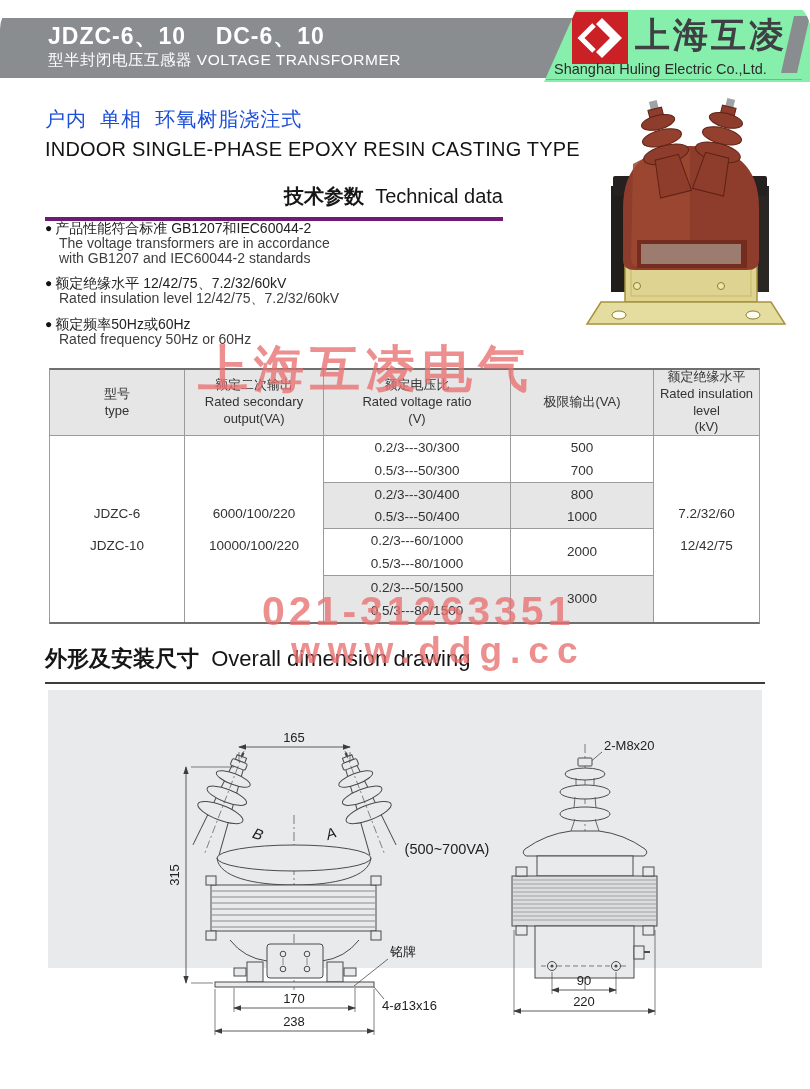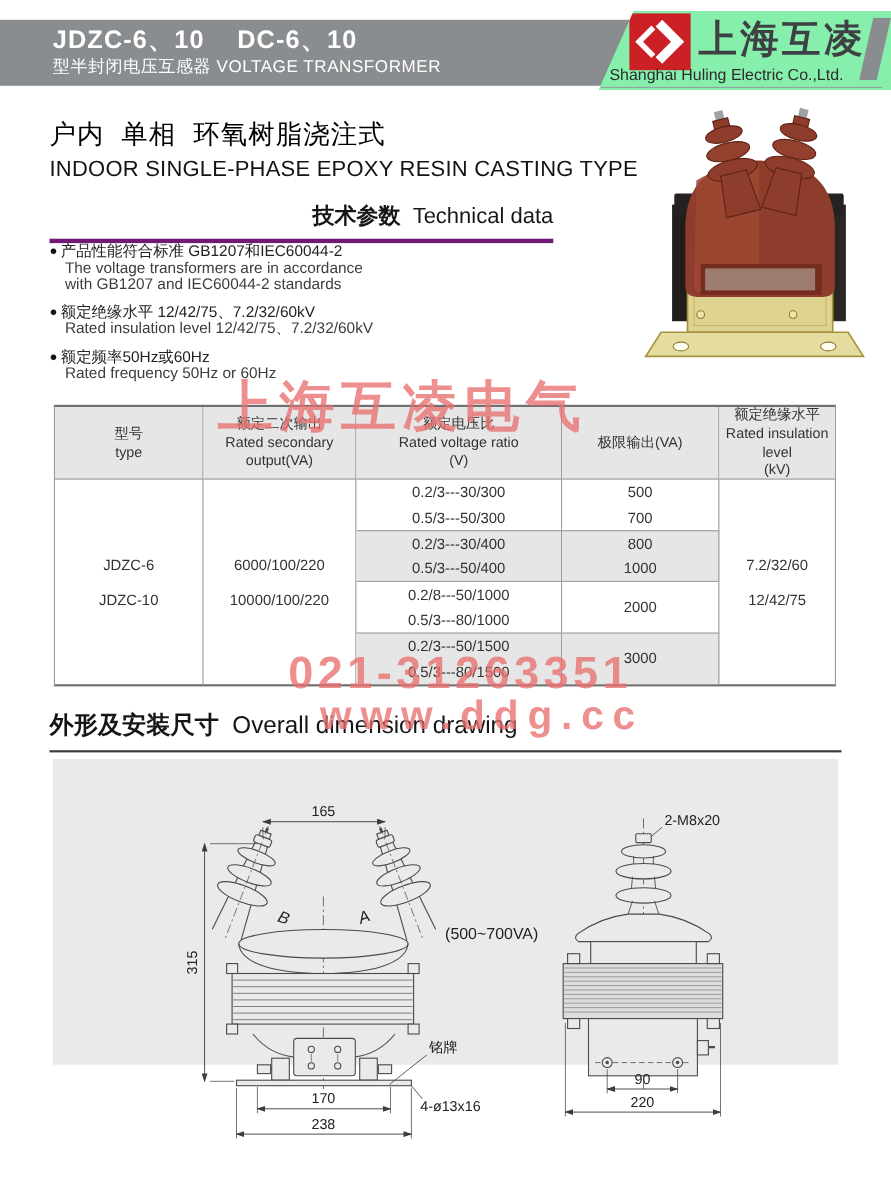--- a/index.html
+++ b/index.html
@@ -1,35 +1,35 @@
 <!DOCTYPE html>
 <html><head>
 <meta charset="utf-8">
 <style>
   * { margin:0; padding:0; box-sizing:border-box; }
   html,body { background:#fff; }
   body { font-family:"Liberation Sans", sans-serif; }
-  #page { position:relative; width:810px; height:1089px; background:#fff; overflow:hidden; margin:0 auto; }
+  #page { position:relative; width:810px; height:1089px; background:#fff; overflow:hidden; margin:0 auto;border-radius:29px; }
 
   
   .header-bar { position:absolute; left:0; top:18px; width:810px; height:60px; background:#8a8d90; }
   .header-models { position:absolute; left:48px; top:3px; color:#fff; font-size:23px; font-weight:700; letter-spacing:1px; white-space:pre; }
   .header-sub { position:absolute; left:48px; top:32px; color:#fff; font-size:15.5px; letter-spacing:0.5px; white-space:pre; }
   .logo-panel { position:absolute; left:538px; top:10px; width:272px; height:72px; background:#86efac;
     -webkit-clip-path:polygon(38px 0, 272px 0, 272px 72px, 6px 72px); clip-path:polygon(38px 0, 272px 0, 272px 72px, 6px 72px); }
   .logo-square { position:absolute; left:34px; top:2px; width:56px; height:52px; }
   .logo-cn { position:absolute; left:97px; top:2px; font-size:35px; font-weight:700; color:#3e4043; letter-spacing:3px; white-space:pre; }
   .logo-en { position:absolute; left:16px; top:51px; font-size:14.5px; color:#2c2c2c; white-space:pre; }
   .logo-underline { position:absolute; left:8px; top:69px; width:256px; height:1px; background:#9aa0a3; }
   .header-endpiece { position:absolute; left:781px; top:16px; width:29px; height:57px; background:#8a8d90;
     -webkit-clip-path:polygon(13px 0, 29px 0, 16px 100%, 0 100%); clip-path:polygon(13px 0, 29px 0, 16px 100%, 0 100%); }
 
   
   .intro { position:absolute; left:45px; top:106px; }
-  .intro-cn { font-size:24px; color:#000000; letter-spacing:1px; white-space:pre; }
+  .intro-cn { font-size:20px; color:#1d4ed8; letter-spacing:1px; white-space:pre; }
   .intro-en { font-size:20px; color:#141414; margin-top:5px; letter-spacing:0.2px; }
 
   
   .tech-heading { position:absolute; left:45px; top:183px; width:458px; border-bottom:4px solid #701a75; padding-bottom:7px;
     font-size:20px; color:#161616; white-space:pre;text-align:right; }
   .tech-heading .cn { font-weight:600; }
   .bullets { position:absolute; left:45px; top:221px; width:500px; }
   .bullet { margin-bottom:11px; }
   .bullet .row { display:flex; align-items:baseline; }
   .bullet .dot { color:#111; font-size:12px; margin-right:3px; transform:translateY(-1px); }
@@ -212,21 +212,21 @@
     <div class="cell grp sep shade" style="grid-column:3; grid-row:3;">
       <div class="ln">0.2/3---30/400</div>
         <div class="ln">0.5/3---50/400</div>
     </div>
     <div class="cell grp sep shade" style="grid-column:4; grid-row:3;">
       <div class="ln">800</div>
         <div class="ln">1000</div>
     </div>
 
     <div class="cell grp sep" style="grid-column:3; grid-row:4;">
-      <div class="ln">0.2/8---50/1000</div>
+      <div class="ln">0.2/3---60/1000</div>
         <div class="ln">0.5/3---80/1000</div>
     </div>
     <div class="cell grp sep" style="grid-column:4; grid-row:4;">
       <div class="ln">2000</div>
     </div>
 
     <div class="cell grp sep shade" style="grid-column:3; grid-row:5;">
       <div class="ln">0.2/3---50/1500</div>
         <div class="ln">0.5/3---80/1500</div>
     </div>

